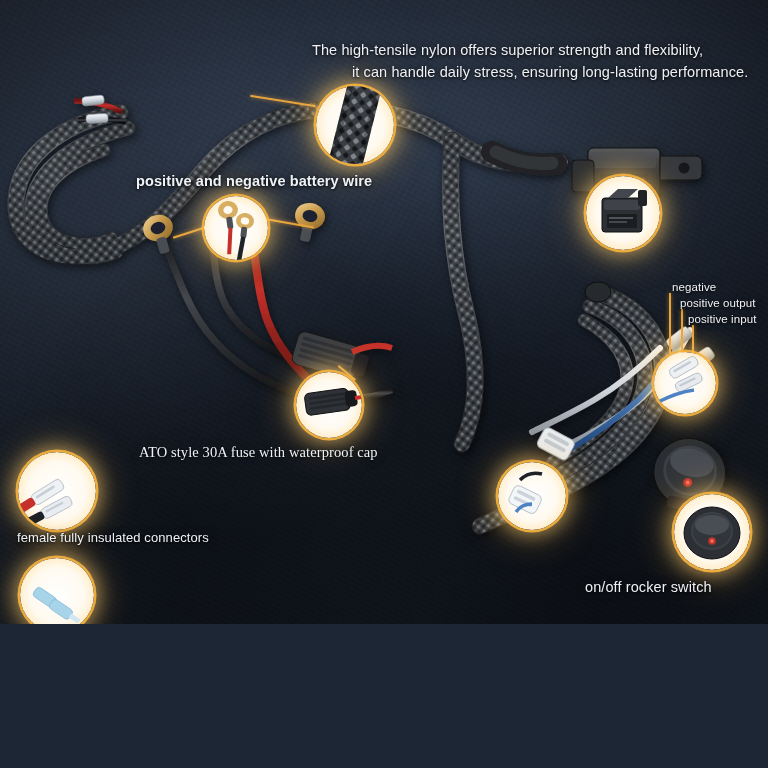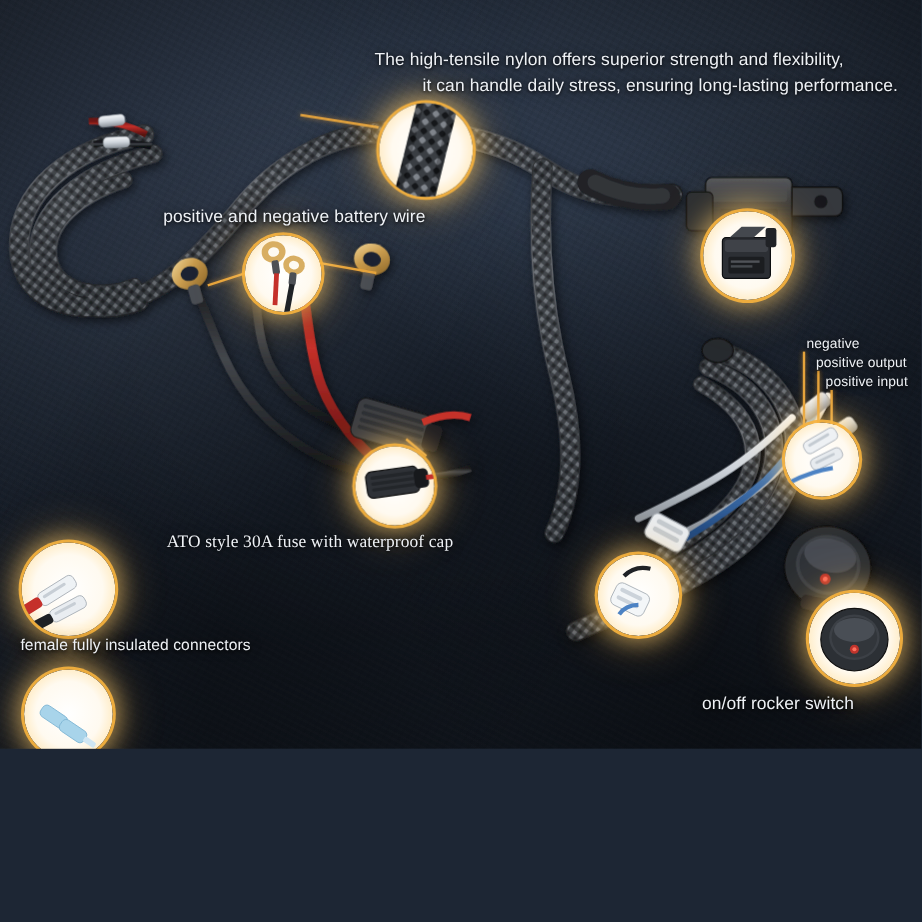--- a/index.html
+++ b/index.html
@@ -416,21 +416,21 @@
       <g transform="translate(34,40) rotate(34)">
         <rect x="0" y="0" width="24" height="11" rx="4" fill="#a8d4ea" stroke="#7fb6d4" stroke-width=".7"></rect>
         <rect x="23" y="3" width="11" height="5" rx="1.5" fill="#cfe6f3"></rect>
       </g>
     </svg>
   </div>
 
   <div class="label hdr" style="left:312px;top:40px;">The high-tensile nylon offers superior strength and flexibility,</div>
   <div class="label hdr" style="left:312px;top:62px;margin-left:40px;">it can handle daily stress, ensuring long-lasting performance.</div>
 
-  <div class="label" style="left:136px;top:172px;">positive and negative battery wire</div>
+  <div class="label" style="left:136px;top:172px;font-weight:bold;">positive and negative battery wire</div>
 
 
   <div class="label sm" style="left:672px;top:280px;">negative</div>
   <div class="label sm" style="left:680px;top:296px;">positive output</div>
   <div class="label sm" style="left:688px;top:312px;">positive input</div>
 
   <div class="label" style="left:139px;top:443px;font-family:Liberation Serif, serif;">ATO style 30A fuse with waterproof cap</div>
 
 
   <div class="label md" style="left:17px;top:529px;">female fully insulated connectors</div>

